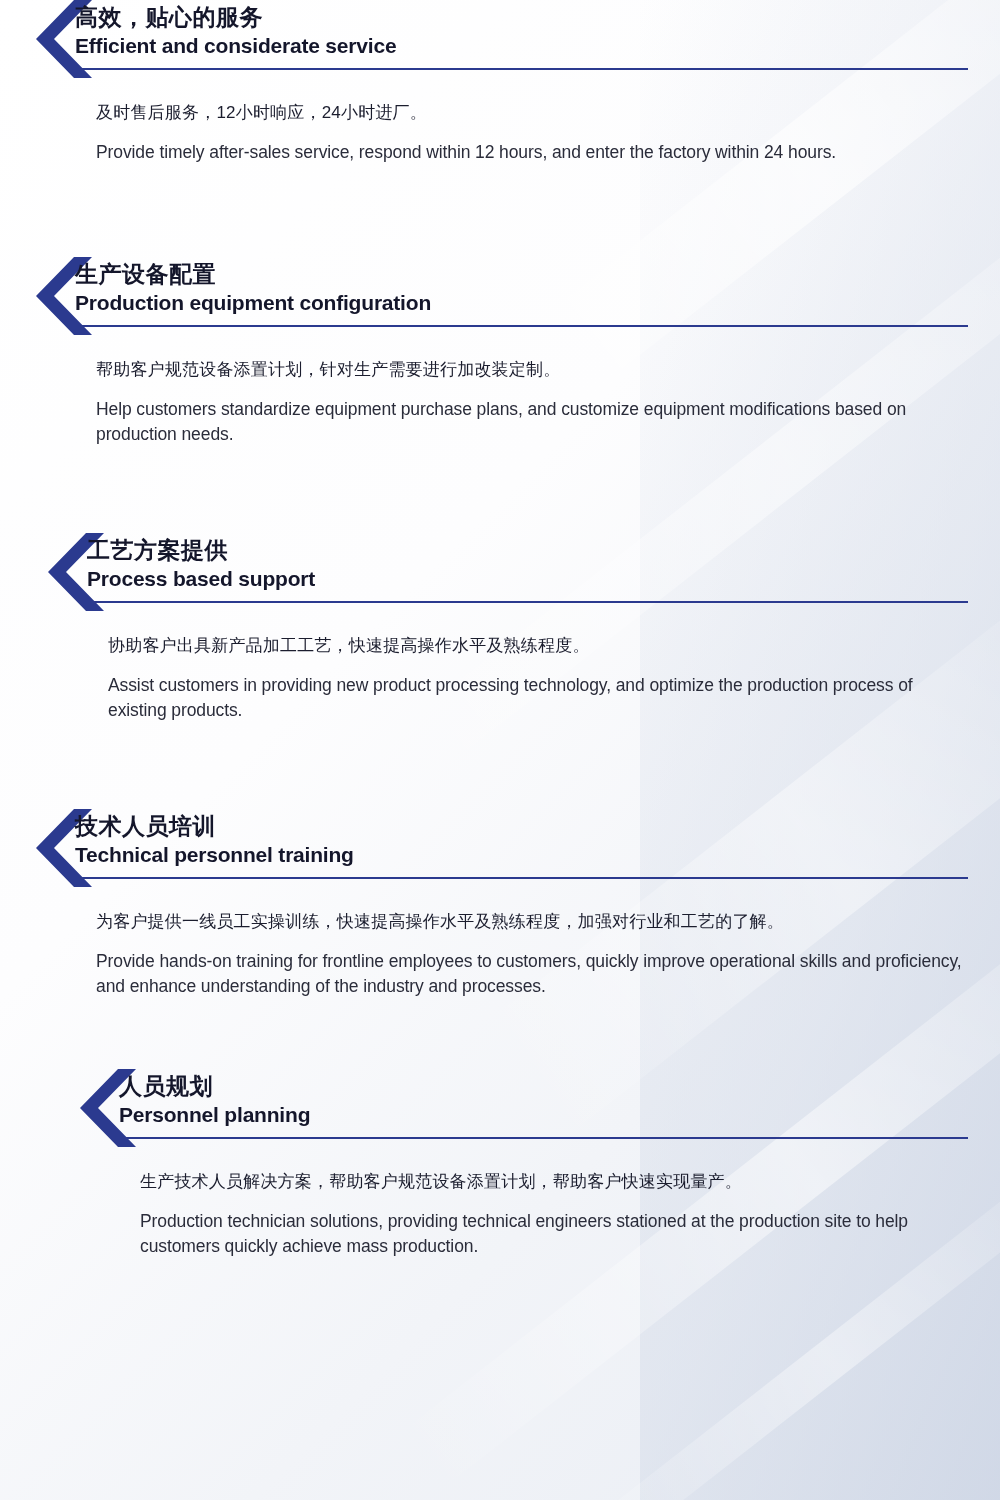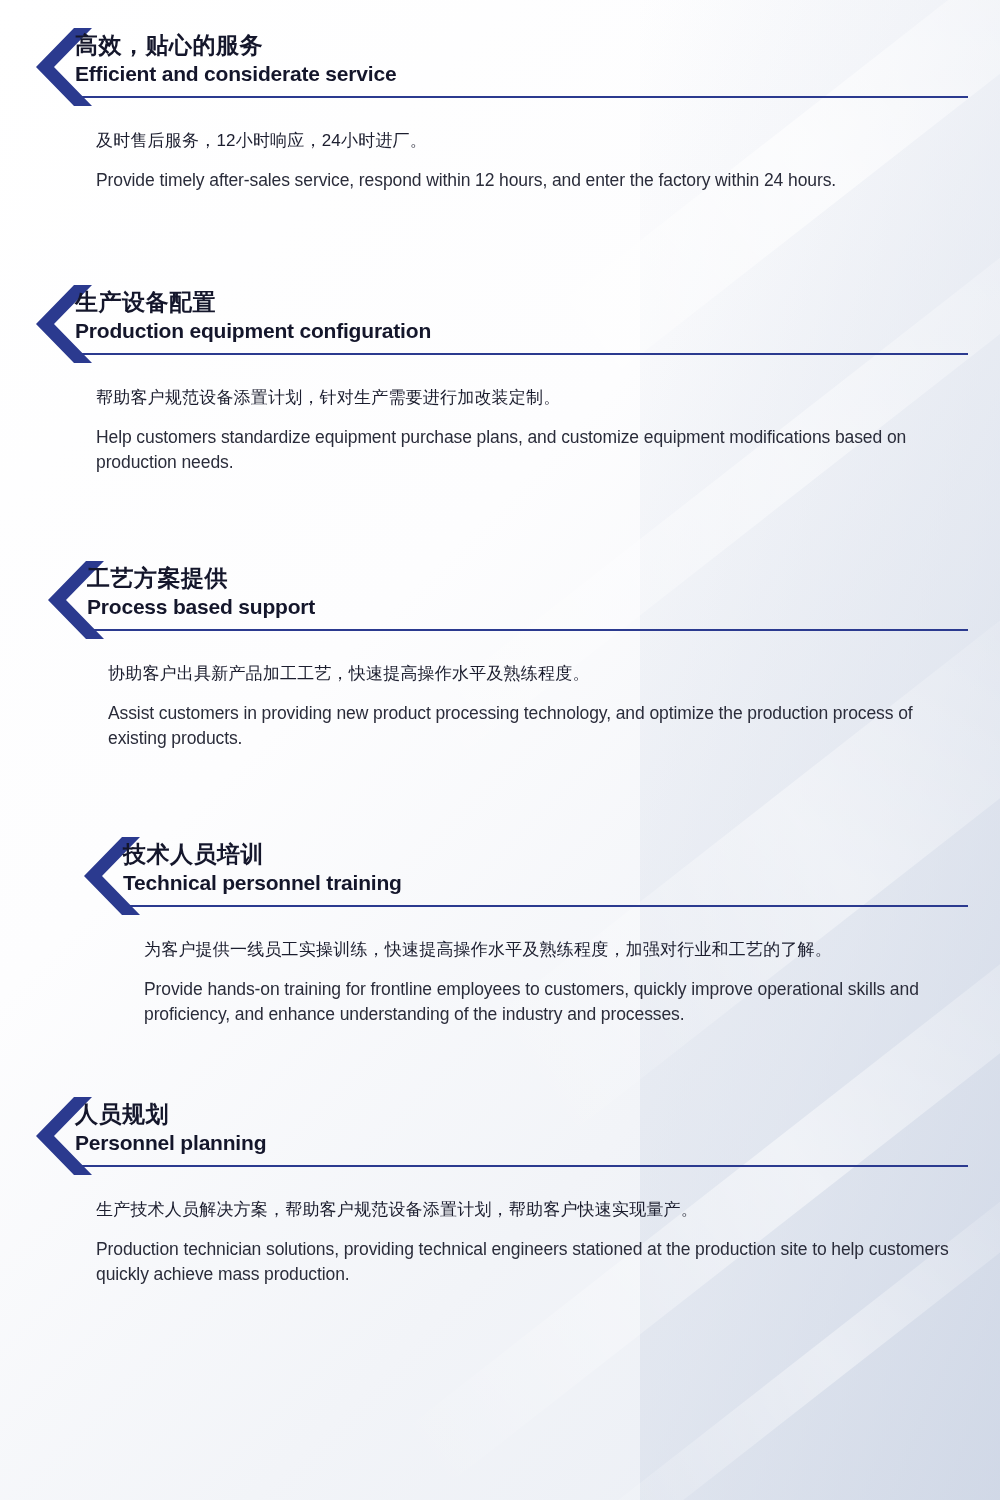--- a/index.html
+++ b/index.html
@@ -129,21 +129,21 @@
   <div class="streaks">
     <div class="streak s1"></div>
     <div class="streak s2"></div>
     <div class="streak s3"></div>
     <div class="streak s4"></div>
     <div class="streak s5"></div>
   </div>
 
   <div class="content">
 
-    <div class="section" style="padding-top:28px;">
+    <div class="section" style="">
       <div class="head-row">
         <span class="arrow">
           <svg width="62" height="78" viewBox="0 0 62 78" xmlns="http://www.w3.org/2000/svg">
             <polygon points="44,0 62,0 24,39 62,78 44,78 6,39" fill="#2b3a8f"></polygon>
           </svg>
         </span>
         <div class="titles">
           <div class="title-cn">高效，贴心的服务</div>
           <div class="title-en">Efficient and considerate service</div>
         </div>
@@ -186,40 +186,40 @@
           <div class="title-en">Process based support</div>
         </div>
         <div class="rule"></div>
       </div>
       <div class="body-text">
         <div class="cn-line">协助客户出具新产品加工工艺，快速提高操作水平及熟练程度。</div>
         <div class="en-line">Assist customers in providing new product processing technology, and optimize the production process of existing products.</div>
       </div>
     </div>
 
-    <div class="section" style="padding-top:86px;margin-left:48px;">
+    <div class="section" style="padding-top:86px;">
       <div class="head-row">
         <span class="arrow">
           <svg width="62" height="78" viewBox="0 0 62 78" xmlns="http://www.w3.org/2000/svg">
             <polygon points="44,0 62,0 24,39 62,78 44,78 6,39" fill="#2b3a8f"></polygon>
           </svg>
         </span>
         <div class="titles">
           <div class="title-cn">技术人员培训</div>
           <div class="title-en">Technical personnel training</div>
         </div>
         <div class="rule"></div>
       </div>
       <div class="body-text">
         <div class="cn-line">为客户提供一线员工实操训练，快速提高操作水平及熟练程度，加强对行业和工艺的了解。</div>
         <div class="en-line">Provide hands-on training for frontline employees to customers, quickly improve operational skills and proficiency, and enhance understanding of the industry and processes.</div>
       </div>
     </div>
 
-    <div class="section" style="padding-top:70px;">
+    <div class="section" style="padding-top:70px;padding-left:44px;">
       <div class="head-row">
         <span class="arrow">
           <svg width="62" height="78" viewBox="0 0 62 78" xmlns="http://www.w3.org/2000/svg">
             <polygon points="44,0 62,0 24,39 62,78 44,78 6,39" fill="#2b3a8f"></polygon>
           </svg>
         </span>
         <div class="titles">
           <div class="title-cn">人员规划</div>
           <div class="title-en">Personnel planning</div>
         </div>

